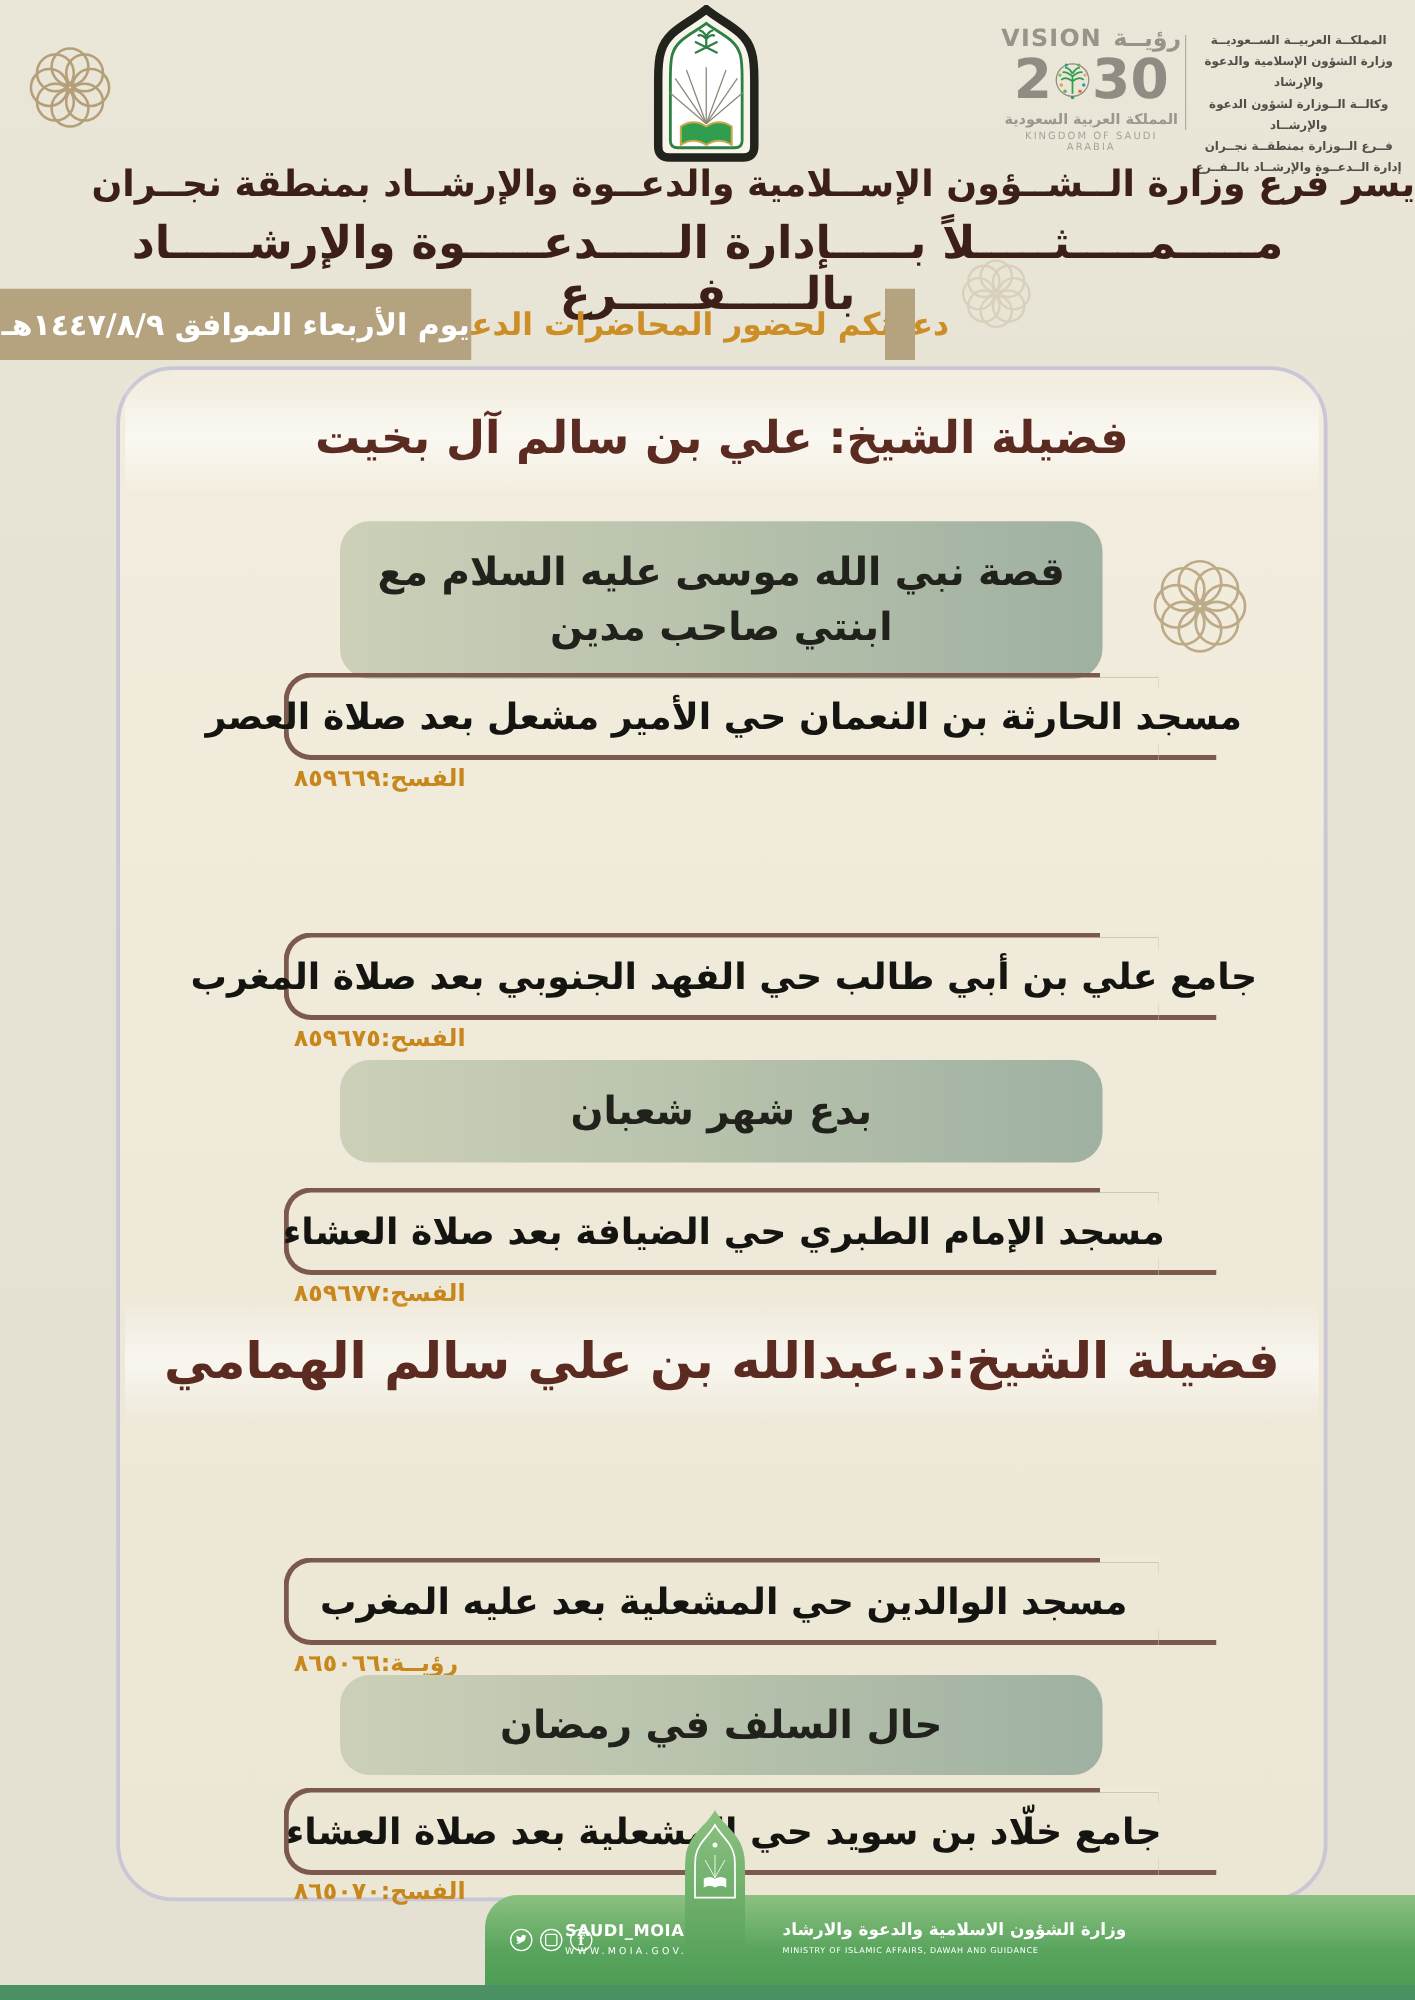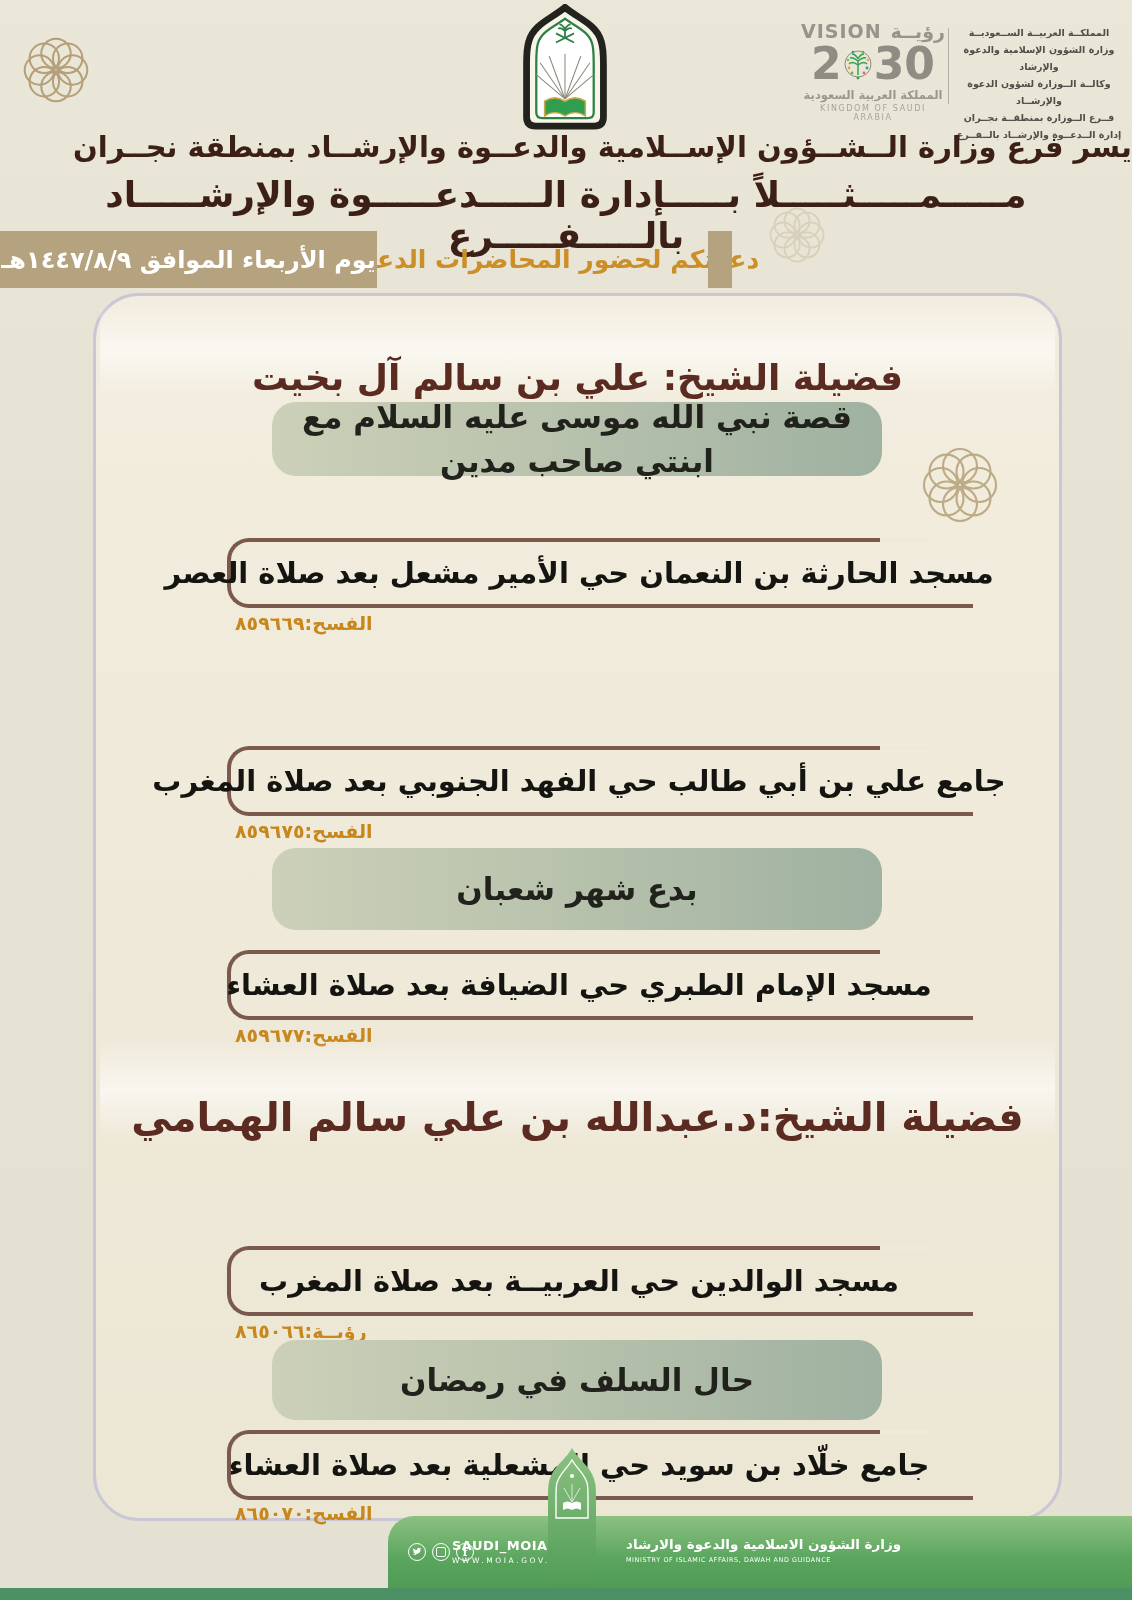--- a/index.html
+++ b/index.html
@@ -36,36 +36,36 @@
           color:#fff;font-size:24px;font-weight:bold;}
   .invite-lead{left:390px;top:231px;width:316px;height:57px;display:flex;align-items:center;justify-content:center;
           direction:rtl;white-space:nowrap;color:#cc8f28;font-size:25px;font-weight:bold;}
   .invite-accent{left:708px;top:231px;width:24px;height:57px;background:#b5a27e;}
 
   
   .panel{left:93px;top:293px;width:963px;height:1222px;
          border:3px solid #c9c6d6;border-radius:46px;
          background:linear-gradient(180deg,#f2edde 0%,#efe9d9 55%,#ece6d5 100%);}
   .panel .inner{position:absolute;inset:0;}
-  .sheikh-band{left:4px;right:4px;display:flex;align-items:flex-end;justify-content:center;
+  .sheikh-band{left:4px;right:4px;display:flex;align-items:center;justify-content:center;
          background:linear-gradient(180deg,rgba(255,255,255,0) 0%,rgba(255,255,255,.6) 50%,rgba(255,255,255,0) 100%);}
   .band1{top:6px;height:96px;}
   .band2{top:742px;height:102px;}
   .sheikh{direction:rtl;font-weight:bold;color:#5b2b21;white-space:nowrap;}
   .sheikh1{font-size:36px;}
   .sheikh2{font-size:40px;}
   .rosette-mid{right:46px;top:136px;width:106px;height:106px;opacity:.9;}
 
   .topic{left:176px;width:610px;border-radius:24px;
          background:linear-gradient(90deg,#ccd0b8 0%,#b9c3ad 45%,#9fb1a1 100%);
          display:flex;align-items:center;justify-content:center;text-align:center;
          direction:rtl;font-weight:bold;color:#22221d;font-size:31px;line-height:1.42;
          padding:0 24px;box-sizing:border-box;white-space:nowrap;}
   .topic.wrap{white-space:normal;}
-  .t1{top:106px;height:74px;}
+  .t1{top:121px;height:126px;}
   .t2{top:344px;height:88px;}
   .t3{top:552px;height:82px;}
   .t4{top:850px;height:82px;}
   .t5{top:1044px;height:80px;}
 
   .venue{left:131px;width:700px;height:70px;box-sizing:border-box;position:absolute;
          border:4px solid #7b5a4d;border-right:none;border-radius:22px 0 0 22px;
          display:flex;align-items:center;justify-content:center;
          direction:rtl;font-weight:bold;color:#141410;font-size:29px;white-space:nowrap;}
   .venue::before{content:'';position:absolute;top:-4px;right:-1px;width:48px;height:4px;background:#efe9d9;}
@@ -217,21 +217,21 @@
     <div class="permit p2">الفسح:٨٥٩٦٧٥</div>
 
     <div class="abs topic t3">بدع شهر شعبان</div>
     <div class="venue v3">مسجد الإمام الطبري حي الضيافة بعد صلاة العشاء</div>
     <div class="permit p3">الفسح:٨٥٩٦٧٧</div>
 
     <div class="abs sheikh-band band2">
       <div class="sheikh sheikh2">فضيلة الشيخ:د.عبدالله بن علي سالم الهمامي</div>
     </div>
 
-    <div class="venue v4">مسجد الوالدين حي العربيــة بعد صلاة المغرب</div>
+    <div class="venue v4">مسجد الوالدين حي المشعلية بعد عليه المغرب</div>
     <div class="permit p4">رؤيــة:٨٦٥٠٦٦</div>
 
     <div class="abs topic t5">حال السلف في رمضان</div>
     <div class="venue v5">جامع خلّاد بن سويد حي المشعلية بعد صلاة العشاء</div>
     <div class="permit p5">الفسح:٨٦٥٠٧٠</div>
 
   </div>
 </section>
 
 <div class="abs banner">

